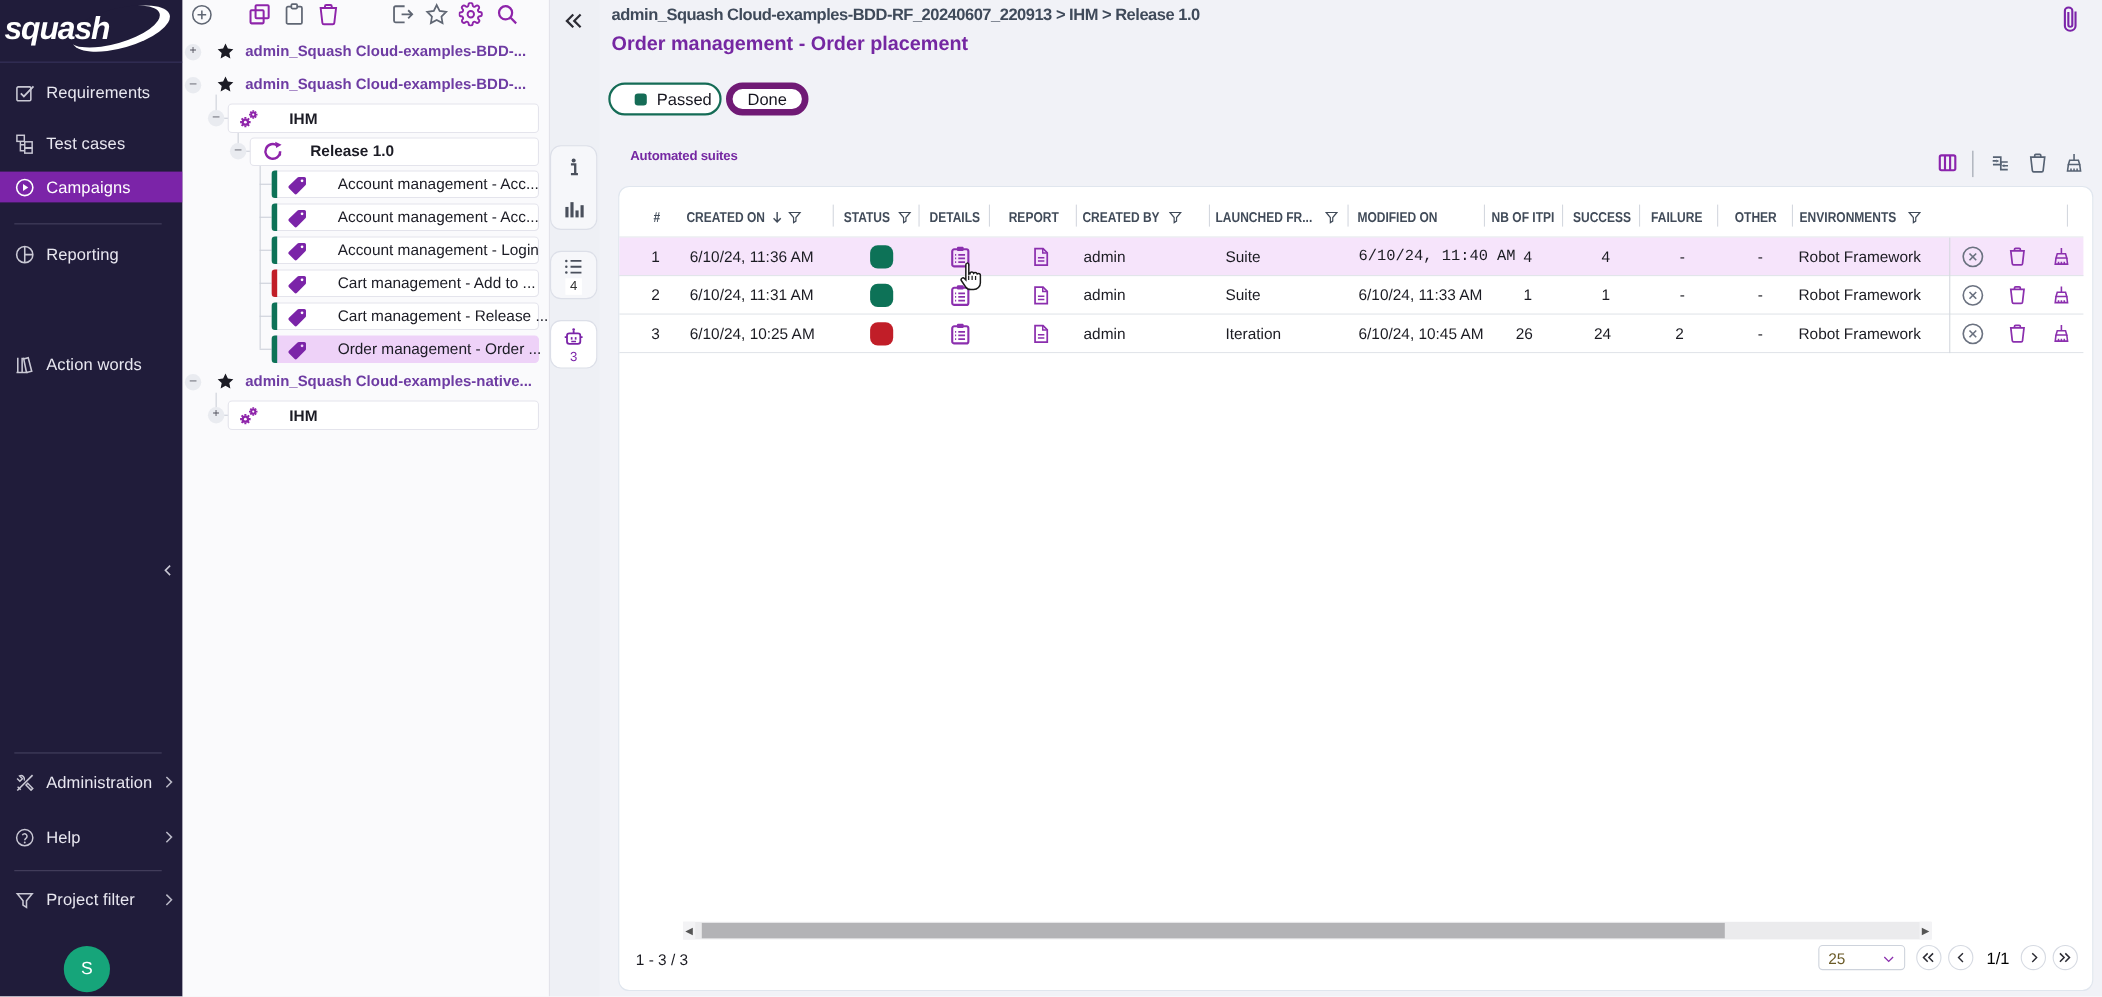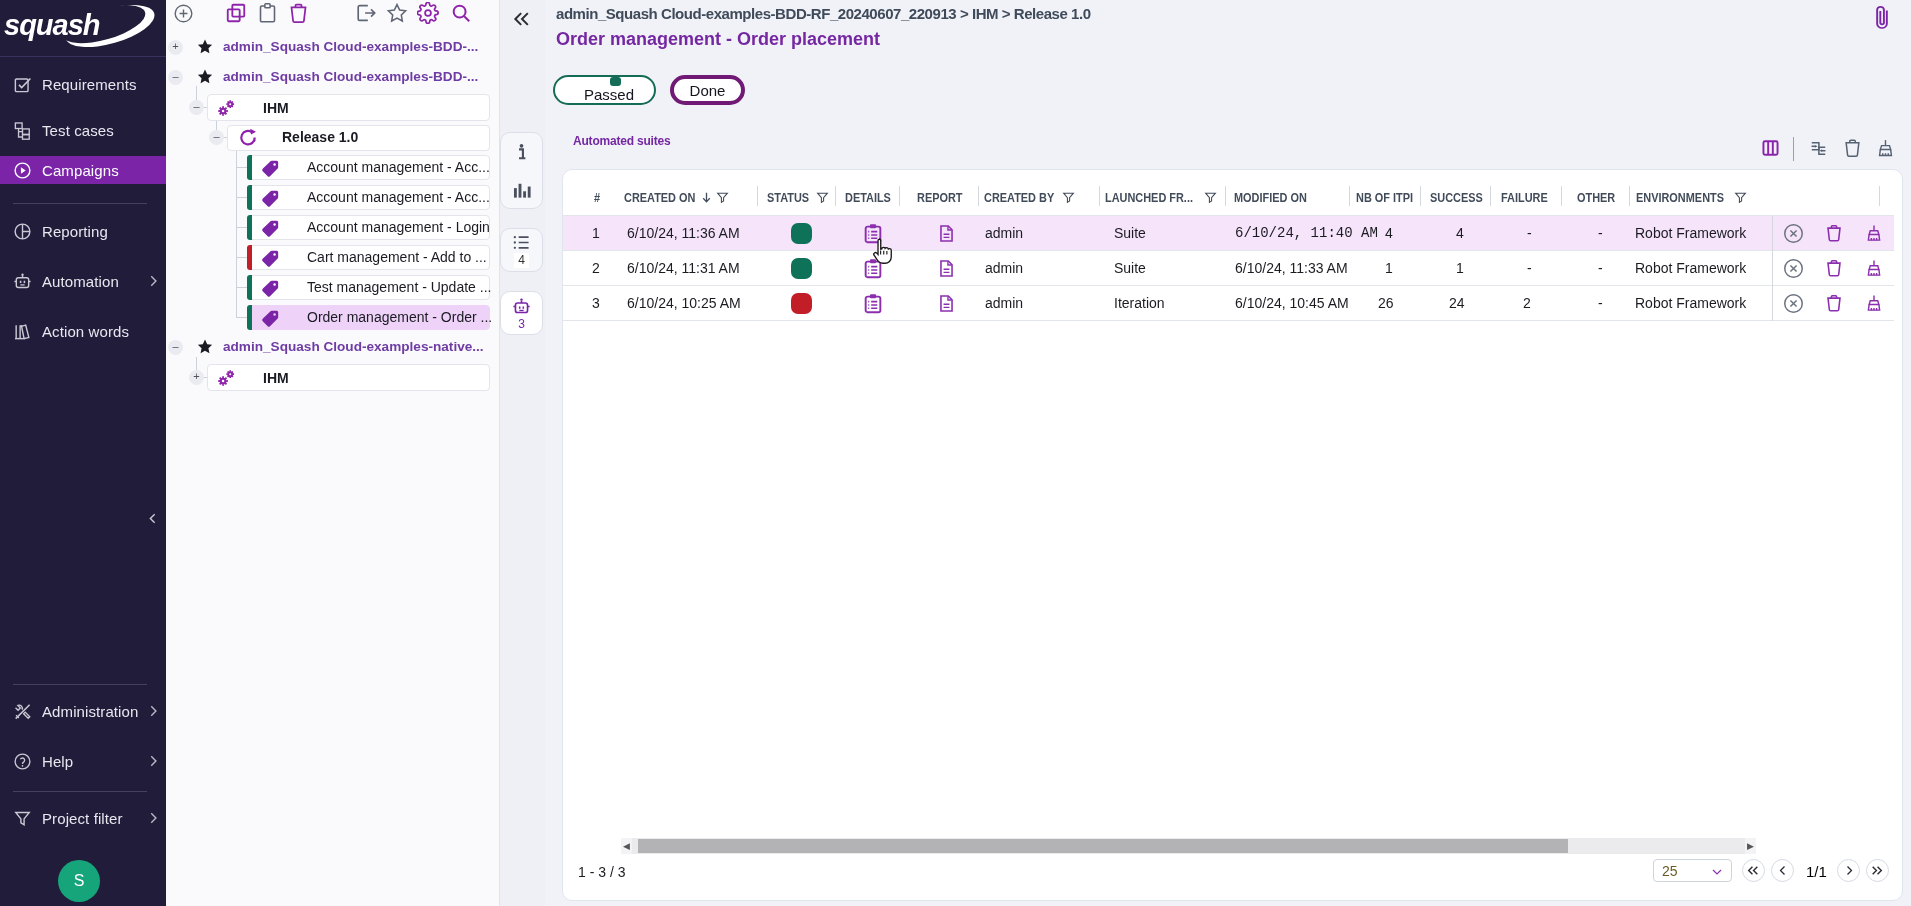--- a/index.html
+++ b/index.html
@@ -33,23 +33,23 @@
 
 
 #strip { position:absolute; left:500px; top:0; width:45px; height:906px; background:#eef0f5; }
 .stab { position:absolute; left:0; width:43px; background:#f6f7fa; border:1px solid #dcdfe8; border-radius:10px; }
 .stab.sel { background:#fff; }
 
 
 #main { position:absolute; left:545px; top:0; width:1366px; height:906px; }
 #crumb { position:absolute; left:11px; top:5px; font-size:15px; font-weight:bold; color:#3f4a5a; letter-spacing:-0.45px; }
 #title { position:absolute; left:11px; top:29px; font-size:18px; font-weight:bold; color:#7527a2; }
-.chip { position:absolute; top:75px; height:30px; border-radius:15px; background:#fff; display:flex; align-items:center; font-size:15px; color:#16151f;flex-direction:column; }
+.chip { position:absolute; top:75px; height:30px; border-radius:15px; background:#fff; display:flex; align-items:center; font-size:15px; color:#16151f; }
 #chip-passed { left:8px; width:103px; border:2px solid #156c56; }
-#chip-done { left:125px; width:75px; border:4px solid #701a75; justify-content:center; }
+#chip-done { left:115px; width:75px; border:6px solid #701a75; justify-content:center; }
 #sec-title { position:absolute; left:28px; top:134px; font-size:12px; font-weight:bold; color:#7527a2; letter-spacing:-0.2px; }
 #card { position:absolute; left:17px; top:169px; width:1341px; height:732px; background:#fff; border:1px solid #e0e6ee; border-radius:10px; }
 
 
 .th { position:absolute; top:5px; height:45px; line-height:45px; font-size:13px; font-weight:bold; color:#414b59; letter-spacing:0; white-space:nowrap; transform:scaleX(0.84); transform-origin:0 50%; }
 .thsep { position:absolute; top:16px; height:20px; width:1px; background:#d4d8df; }
 .row { position:absolute; left:0; width:1331px; height:35px; }
 .row .cell { position:absolute; font-size:14px; color:#1b1b22; line-height:35px; white-space:nowrap; }
 .rowline { position:absolute; left:0; width:1331px; height:1px; background:#e2e5ea; }
 .sq { position:absolute; top:7px; width:21px; height:21px; border-radius:7px; }
@@ -92,35 +92,20 @@
       </svg>
     <div class="ntxt" style="color:#fff;">Campaigns</div>
     </div>
   <div class="navdiv" style="top:203px;"></div>
   <div class="navitem" style="top:208px;">
     <svg class="nico" viewBox="0 0 24 24" fill="none" stroke="#c9c8d4" stroke-width="1.8">
         <circle cx="12" cy="12" r="9.3"></circle>
         <path d="M12 2.7v18.6M12 12h9.3"></path>
       </svg>
     <div class="ntxt">Reporting</div>
-    </div>
-  <div class="navitem" style="top:258px;">
-    <svg class="nico" viewBox="0 0 24 24" fill="none" stroke="#c9c8d4" stroke-width="1.8">
-        <rect x="4.2" y="7.2" width="15.6" height="12.4" rx="2.6"></rect>
-        <path d="M12 7.2V4.6"></path>
-        <circle cx="12" cy="3.4" r="1.5" fill="#c9c8d4" stroke="none"></circle>
-        <path d="M4.2 12H1.8M19.8 12h2.4"></path>
-        <rect x="8.6" y="11" width="2" height="3" fill="#c9c8d4" stroke="none"></rect>
-        <rect x="13.4" y="11" width="2" height="3" fill="#c9c8d4" stroke="none"></rect>
-        <path d="M9.3 16.3h5.4" stroke-width="1.6"></path>
-      </svg>
-    <div class="ntxt">Automation</div>
-    <svg class="navchev" width="14" height="14" viewBox="0 0 24 24" fill="none" stroke="#b9b8c6" stroke-width="2.4">
-        <path d="M9 4l8 8-8 8"></path>
-      </svg>
     </div>
   <div class="navitem" style="top:308px;">
     <svg class="nico" viewBox="0 0 24 24" fill="none" stroke="#c9c8d4" stroke-width="1.8">
         <path d="M4 21V4M9 21V4M14 21l-3.5-17"></path>
         <path d="M14 21l6-1.5-4-15.5-5.5 1.5"></path>
         <path d="M2.5 21h13"></path>
       </svg>
     <div class="ntxt">Action words</div>
     </div>
   <svg id="collapse-chev" width="13" height="17" viewBox="0 0 24 24" fill="none" stroke="#c9c8d4" stroke-width="2.6">
@@ -275,21 +260,21 @@
   <svg class="ticon tag" style="left:94px;top:247px;" viewBox="0 0 24 24" fill="#7b24a8">
       <path d="M12.6 2.8a2 2 0 0 1 1.4-.6l6 0a1.8 1.8 0 0 1 1.8 1.8l0 6a2 2 0 0 1-.6 1.4l-9.2 9.2a2 2 0 0 1-2.8 0l-6-6a2 2 0 0 1 0-2.8zM17.5 8a1.5 1.5 0 1 0 0-3 1.5 1.5 0 0 0 0 3z"></path>
     </svg>
   <div class="titem" style="left:121px;top:249px;">Cart management - Add to ...</div>
 
   <div class="trow-box" style="left:81px;top:275px;width:243px;"></div>
   <div class="tbar" style="left:81px;top:275px;background:#0d7257;"></div>
   <svg class="ticon tag" style="left:94px;top:277px;" viewBox="0 0 24 24" fill="#7b24a8">
       <path d="M12.6 2.8a2 2 0 0 1 1.4-.6l6 0a1.8 1.8 0 0 1 1.8 1.8l0 6a2 2 0 0 1-.6 1.4l-9.2 9.2a2 2 0 0 1-2.8 0l-6-6a2 2 0 0 1 0-2.8zM17.5 8a1.5 1.5 0 1 0 0-3 1.5 1.5 0 0 0 0 3z"></path>
     </svg>
-  <div class="titem" style="left:121px;top:279px;">Test management - Update ...</div>
+  <div class="titem" style="left:121px;top:279px;">Cart management - Release ...</div>
 
   <div class="trow-box" style="left:81px;top:305px;width:243px;background:#eed2f8;border-color:#eed2f8;"></div>
   <div class="tbar" style="left:81px;top:305px;background:#0d7257;"></div>
   <svg class="ticon tag" style="left:94px;top:307px;" viewBox="0 0 24 24" fill="#7b24a8">
       <path d="M12.6 2.8a2 2 0 0 1 1.4-.6l6 0a1.8 1.8 0 0 1 1.8 1.8l0 6a2 2 0 0 1-.6 1.4l-9.2 9.2a2 2 0 0 1-2.8 0l-6-6a2 2 0 0 1 0-2.8zM17.5 8a1.5 1.5 0 1 0 0-3 1.5 1.5 0 0 0 0 3z"></path>
     </svg>
   <div class="titem" style="left:121px;top:309px;">Order management - Order ...</div>
 
   <div class="texp" style="left:2px;top:340px;">–</div>
   <svg class="tstar" style="left:30px;top:338px;" viewBox="0 0 24 24" fill="#1b1b24">

